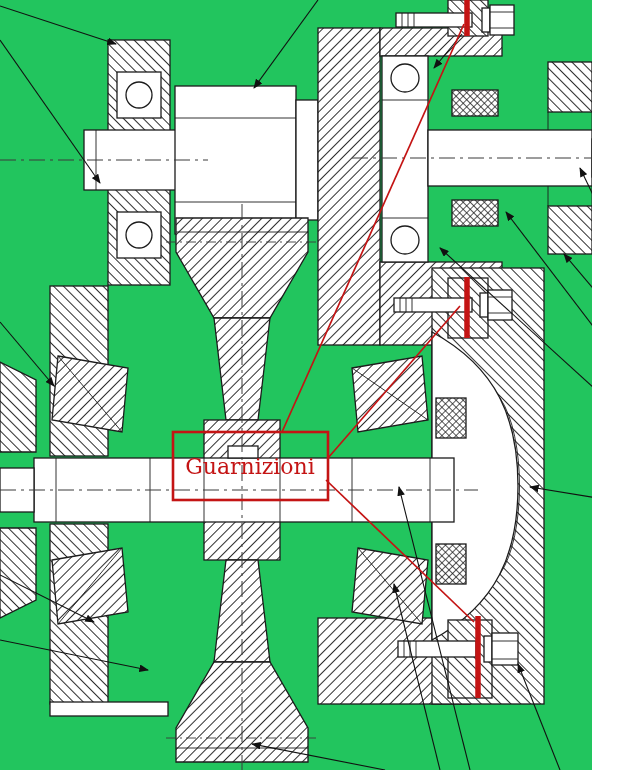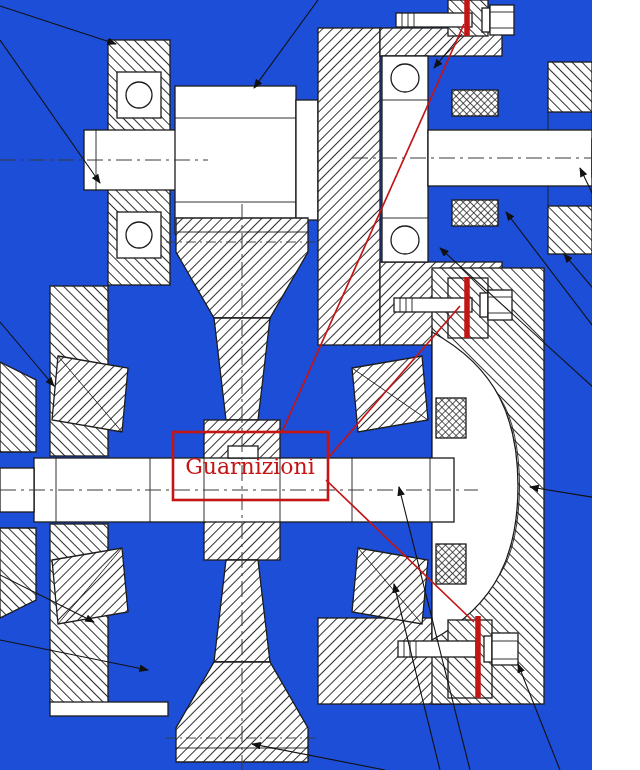--- a/index.html
+++ b/index.html
@@ -1,16 +1,16 @@
 <!DOCTYPE html>
 <html><head>
 <meta charset="utf-8">
 <style>
   html,body{margin:0;padding:0;background:#ffffff;}
-  #page{position:relative;width:592px;height:770px;background:#1d4ed8;overflow:hidden;
+  #page{position:relative;width:592px;height:770px;background:#22c55e;overflow:hidden;
         font-family:"DejaVu Sans",sans-serif;}
   svg{position:absolute;left:0;top:0;}
   .s    {stroke:#1c1c1c;stroke-width:1.3;}
   .thin {stroke:#1c1c1c;stroke-width:0.9;}
   .cl   {stroke:#3a3a3a;stroke-width:1;fill:none;stroke-dasharray:16 5 3 5;}
   .dsh  {stroke:#3a3a3a;stroke-width:0.9;fill:none;stroke-dasharray:10 4 2 4;}
   .ld   {stroke:#111;stroke-width:1.1;fill:none;marker-end:url(#arr);}
   .redln{stroke-width:1.7;fill:none;}
   .redbar{stroke-width:5.5;}
   .redbox{stroke-width:2.6;fill:none;}

